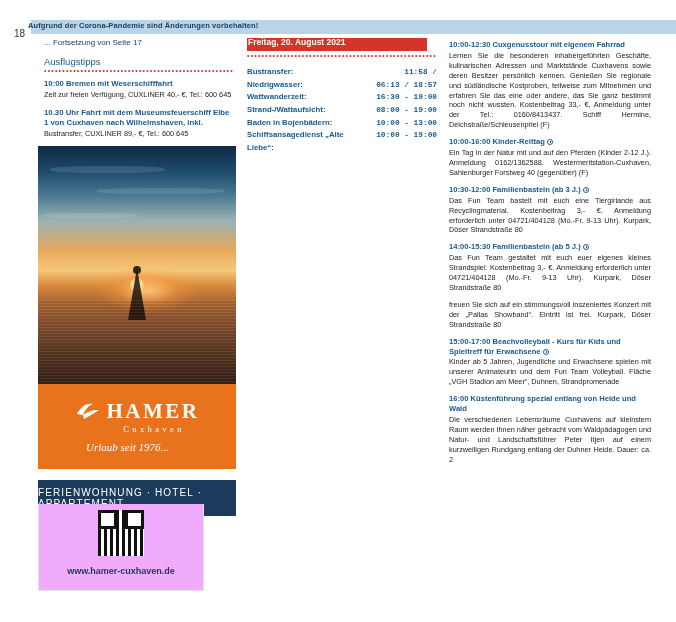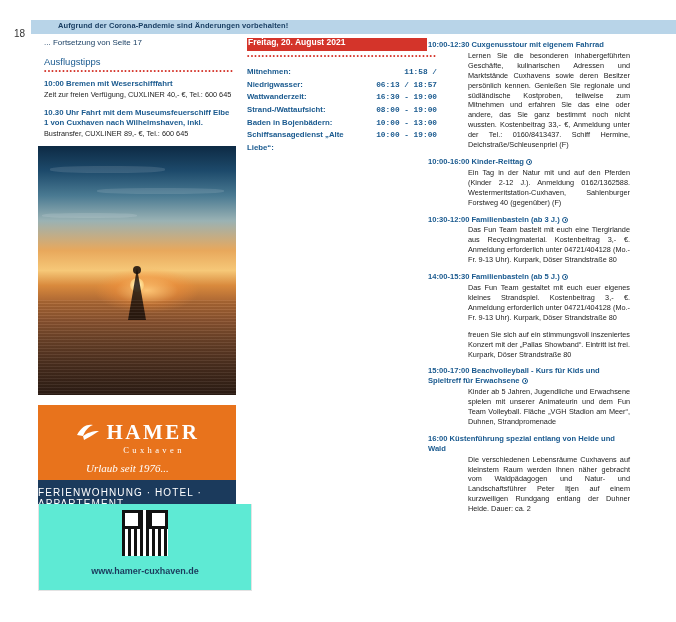--- a/index.html
+++ b/index.html
@@ -15,21 +15,21 @@
 
   
   .banner {
     position: absolute;
     left: 31px; top: 20px;
     width: 645px; height: 14px;
     background: #b8d4e8;
   }
   .banner-text {
     position: absolute;
-    left: 58px; top: 21px;
+    left: 28px; top: 21px;
     font-size: 7.5px;
     font-weight: bold;
     color: #1a3f63;
     letter-spacing: 0.1px;
   }
   .page-num {
     position: absolute;
     left: 14px; top: 28px;
     font-size: 10px;
     color: #333;
@@ -122,21 +122,21 @@
   }
   .photo .cloud {
     position: absolute;
     background: rgba(255,255,255,.12);
     border-radius: 40%;
   }
 
   
   .ad-orange {
     position: absolute;
-    left: 38px; top: 405px;
+    left: 38px; top: 384px;
     width: 198px; height: 85px;
     background: #e8731c;
     display: flex;
     flex-direction: column;
     align-items: center;
     justify-content: center;
   }
   .ad-logo-row {
     display: flex;
     align-items: center;
@@ -179,22 +179,22 @@
     color: #ffffff;
     font-size: 10px;
     letter-spacing: 1.1px;
     display: flex;
     align-items: center;
     justify-content: center;
   }
   .ad-white {
     position: absolute;
     left: 38px; top: 504px;
-    width: 214px; height: 87px;
-    background: #5eead4;
+    width: 166px; height: 87px;
+    background: #f0abfc;
     border: 1px solid #e3e3e3;
     border-top: none;
     padding-left: 48px;
   }
   .qr {
     position: absolute;
     left: 50%; top: 6px;
     margin-left: -23px;
     width: 46px; height: 46px;
     background-color: #fff;
@@ -257,37 +257,36 @@
     color: #1a5a8f;
     font-weight: bold;
     line-height: 1.62;
   }
   .tide-label { width: 124px; }
   .tide-val { width: 72px; text-align: right; font-family: Liberation Mono, monospace; }
 
   
   .col-right {
     position: absolute;
-    left: 428px; top: 40px;
+    left: 449px; top: 40px;
     width: 202px;
   }
   .ev { margin-bottom: 7px; }
   .ev-title {
     font-size: 7.6px;
     font-weight: bold;
     color: #1a5a8f;
     line-height: 1.3;
   }
   .ev-body {
     font-size: 7.3px;
     color: #1c1c1c;
     line-height: 1.36;
     margin-top: 1px;
     text-align: justify;
-    margin-left: 40px;
   }
   .clock {
     display: inline-block;
     width: 6px; height: 6px;
     border: 1px solid #1a5a8f;
     border-radius: 50%;
     position: relative;
     vertical-align: -1px;
     margin-left: 2px;
   }
@@ -351,21 +350,21 @@
   <div class="ad-url">www.hamer-cuxhaven.de</div>
 </div>
 
 <div class="col-mid">
   <div class="date-bar">
     <span>Freitag, 20. August 2021</span>
   </div>
   <div class="mid-dots">••••••••••••••••••••••••••••••••••••••••••••••••••••</div>
 
   <div class="tide-row">
-    <div class="tide-label">Mitnehmen:</div>
+    <div class="tide-label">Bustransfer:</div>
     <div class="tide-val">11:58 /</div>
   </div>
   <div class="tide-row">
     <div class="tide-label">Niedrigwasser:</div>
     <div class="tide-val">06:13 / 18:57</div>
   </div>
   <div class="tide-row">
     <div class="tide-label">Wattwanderzeit:</div>
     <div class="tide-val">16:30 - 19:00</div>
   </div>

